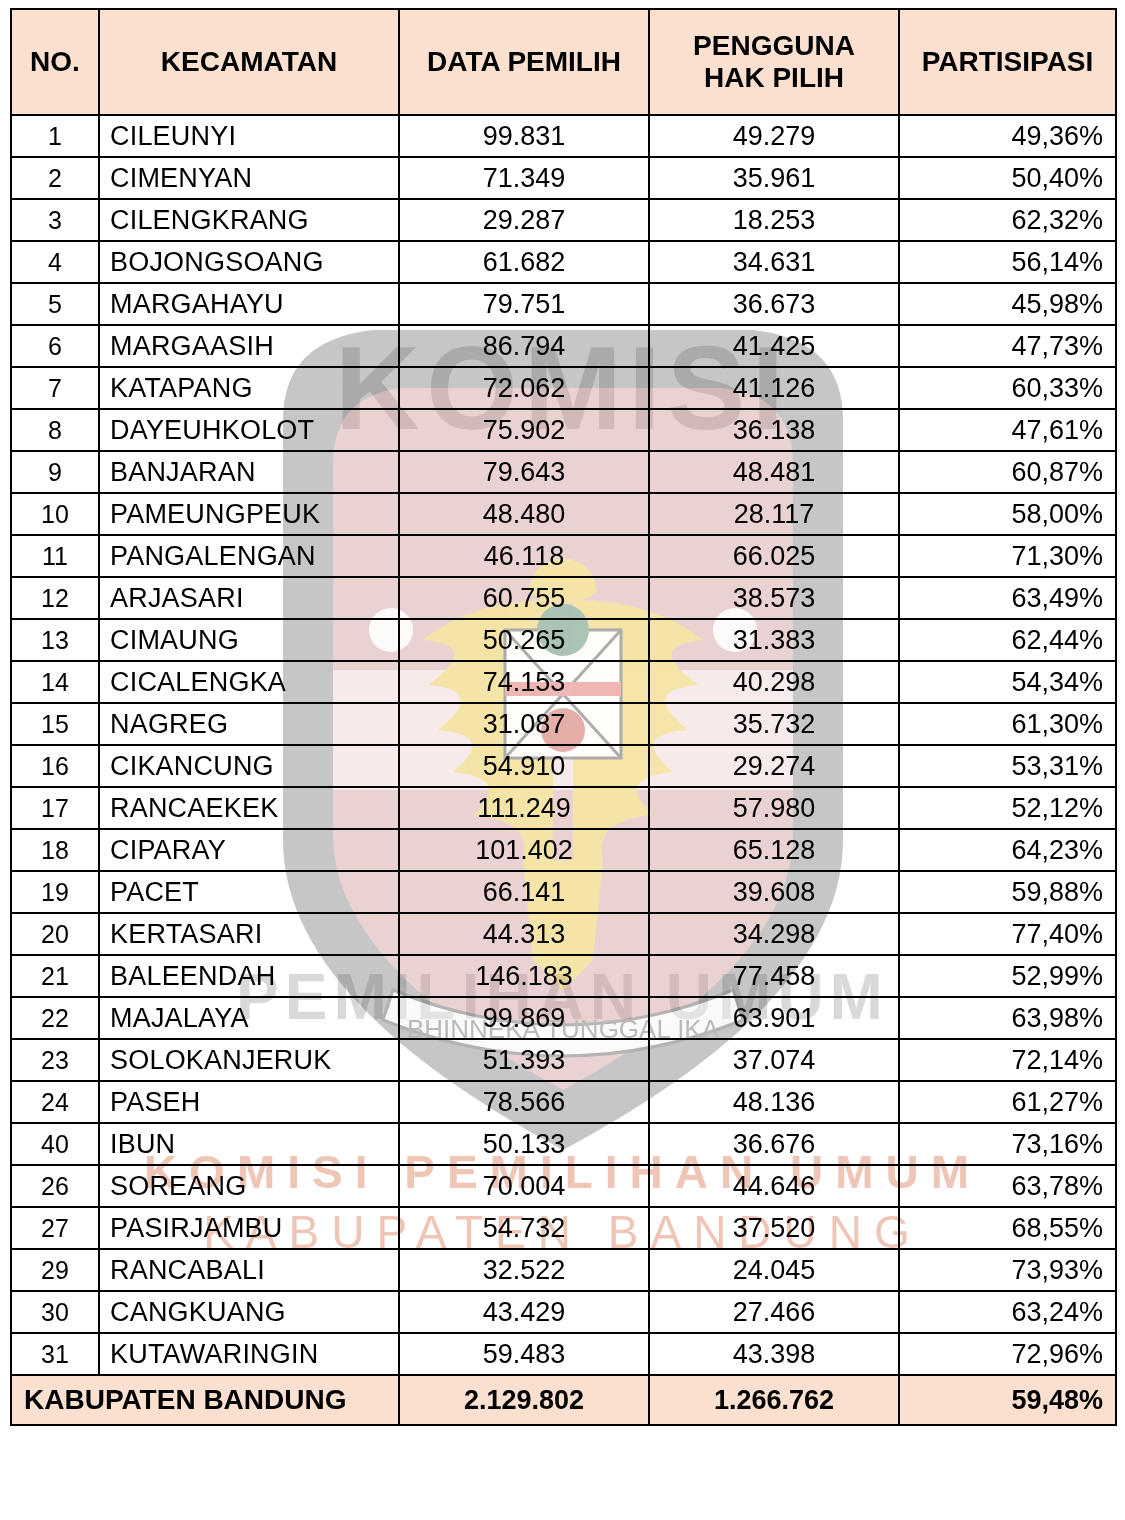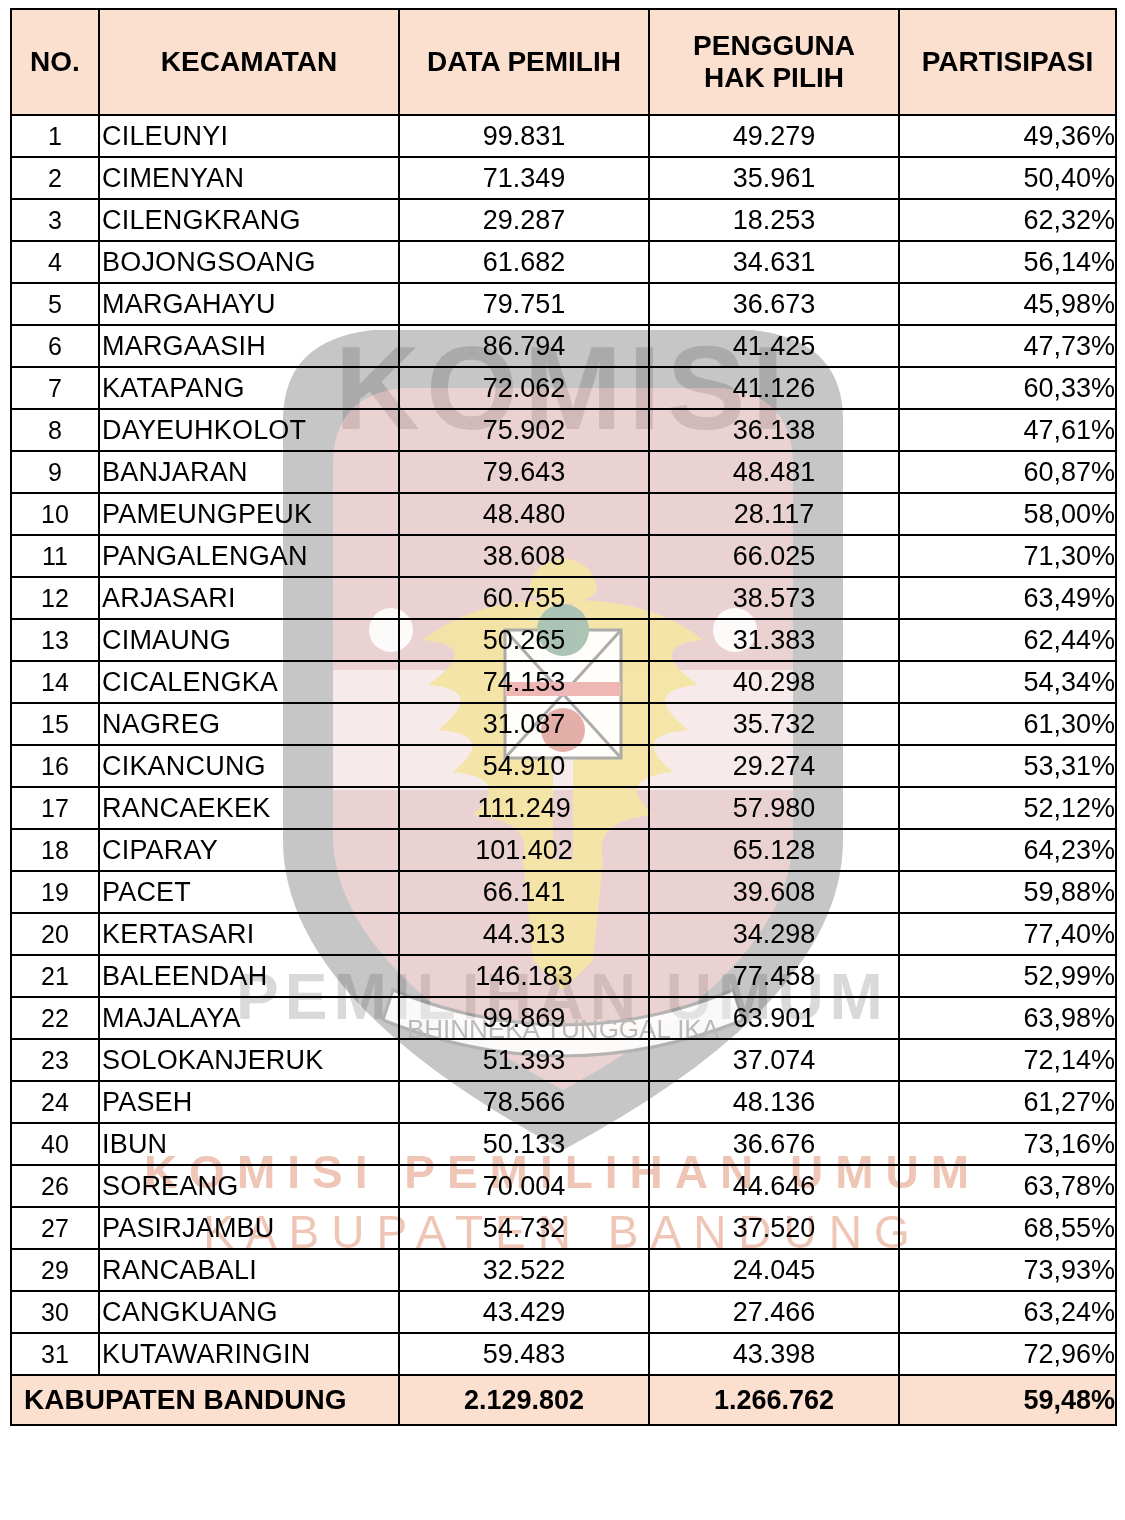--- a/index.html
+++ b/index.html
@@ -111,30 +111,31 @@
   col.c-dp     { width: 250px; }
   col.c-php    { width: 250px; }
   col.c-part   { width: 217px; }
 
   td.no {
     text-align: center;
     font-size: 25px;
   }
   td.kec {
     text-align: left;
-    padding-left: 2px;
+    padding-left: 10px;
     font-size: 27px;
     letter-spacing: 0.2px;
   }
   td.num {
     text-align: center;
     font-size: 27px;
   }
   td.pct {
     text-align: right;
+    padding-right: 12px;
     font-size: 27px;
   }
 
   tfoot td {
     background: #fbe0d0;
     font-weight: bold;
     height: 48px;
     font-size: 28px;
   }
   tfoot td.total-label {
@@ -277,21 +278,21 @@
         <tr>
           <td class="no">10</td>
           <td class="kec">PAMEUNGPEUK</td>
           <td class="num">48.480</td>
           <td class="num">28.117</td>
           <td class="pct">58,00%</td>
         </tr>
         <tr>
           <td class="no">11</td>
           <td class="kec">PANGALENGAN</td>
-          <td class="num">38.608</td>
+          <td class="num">46.118</td>
           <td class="num">66.025</td>
           <td class="pct">71,30%</td>
         </tr>
         <tr>
           <td class="no">12</td>
           <td class="kec">ARJASARI</td>
           <td class="num">60.755</td>
           <td class="num">38.573</td>
           <td class="pct">63,49%</td>
         </tr>

